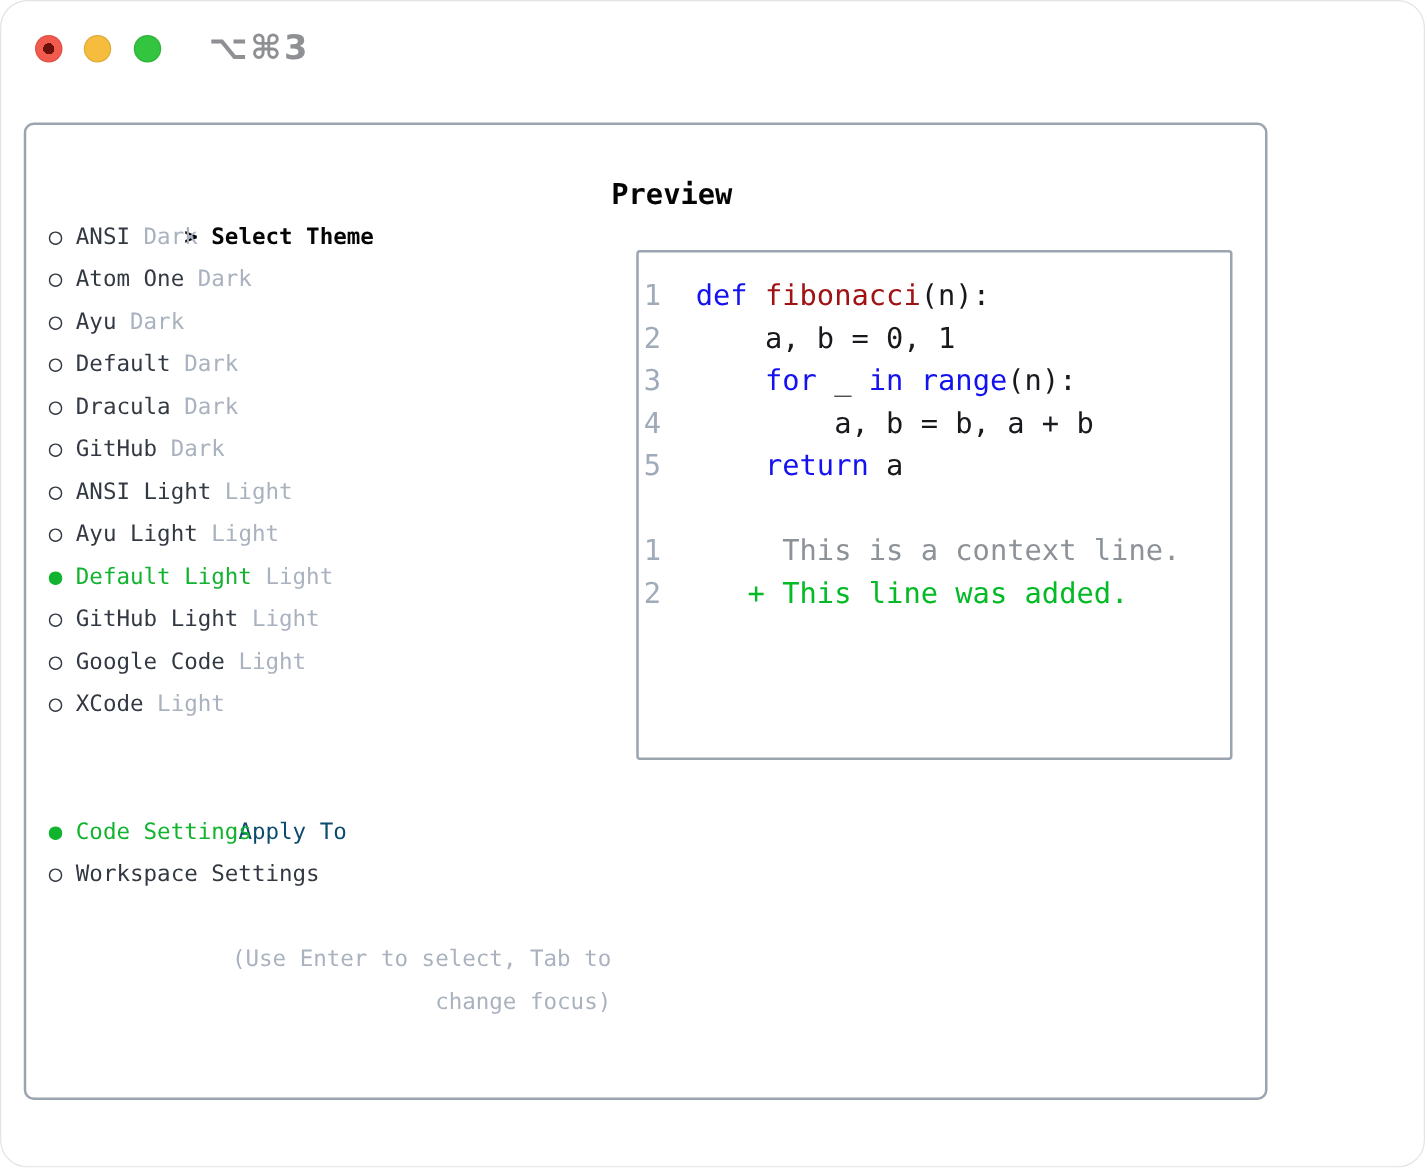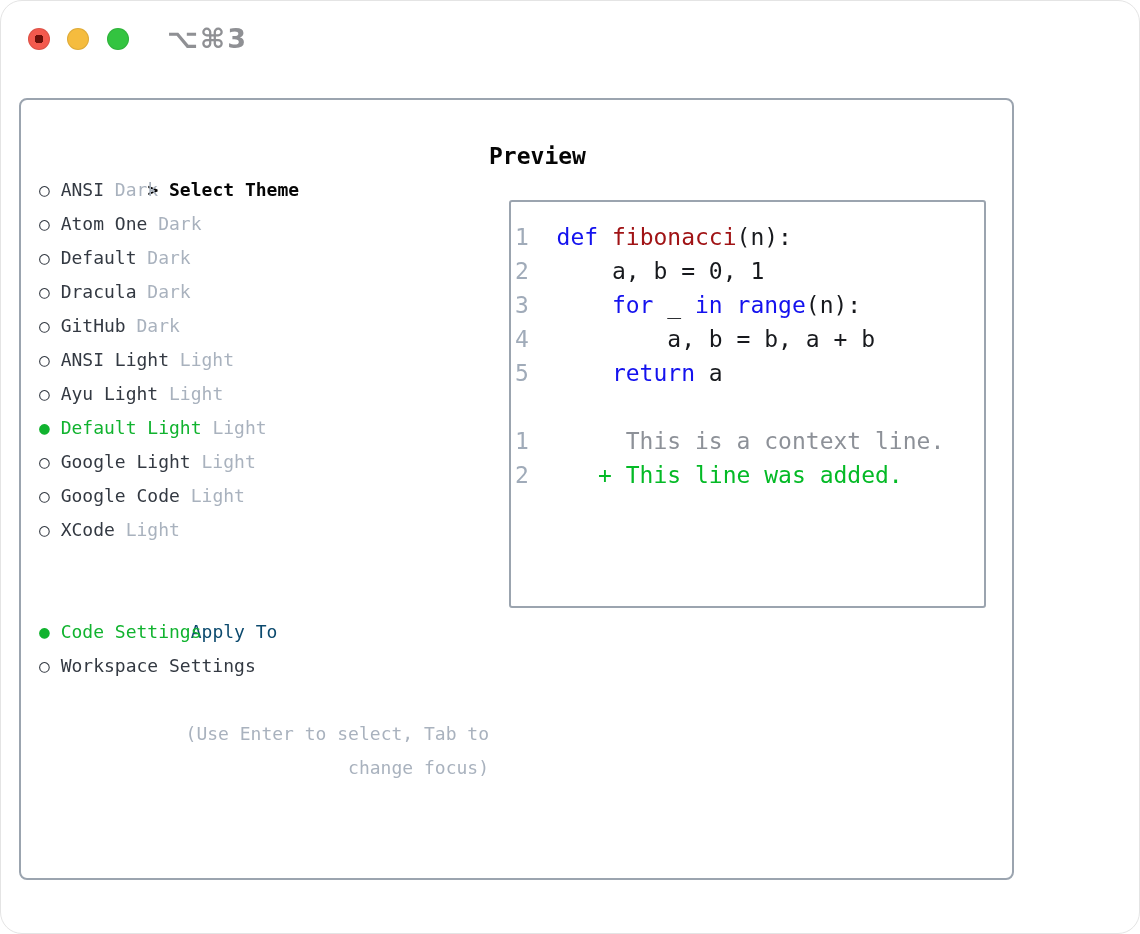--- a/index.html
+++ b/index.html
@@ -68,27 +68,28 @@
     <div class="panel-content">
 
       <div class="col-left">
         <div class="row">
           <span class="mark hdr">&gt;</span><span class="lbl hdr">Select Theme</span>
         </div>
 
         <div id="theme-list">
             <div class="row theme-row"><span class="mark">○</span><span class="lbl">ANSI</span><span class="tag">Dark</span></div>
             <div class="row theme-row"><span class="mark">○</span><span class="lbl">Atom One</span><span class="tag">Dark</span></div>
+            <div class="row theme-row"><span class="mark">○</span><span class="lbl">Ayu</span><span class="tag">Dark</span></div>
             <div class="row theme-row"><span class="mark">○</span><span class="lbl">Default</span><span class="tag">Dark</span></div>
             <div class="row theme-row"><span class="mark">○</span><span class="lbl">Dracula</span><span class="tag">Dark</span></div>
             <div class="row theme-row"><span class="mark">○</span><span class="lbl">GitHub</span><span class="tag">Dark</span></div>
             <div class="row theme-row"><span class="mark">○</span><span class="lbl">ANSI Light</span><span class="tag">Light</span></div>
             <div class="row theme-row"><span class="mark">○</span><span class="lbl">Ayu Light</span><span class="tag">Light</span></div>
             <div class="row theme-row selected"><span class="mark">●</span><span class="lbl">Default Light</span><span class="tag">Light</span></div>
-            <div class="row theme-row"><span class="mark">○</span><span class="lbl">Google Light</span><span class="tag">Light</span></div>
+            <div class="row theme-row"><span class="mark">○</span><span class="lbl">GitHub Light</span><span class="tag">Light</span></div>
             <div class="row theme-row"><span class="mark">○</span><span class="lbl">Google Code</span><span class="tag">Light</span></div>
             <div class="row theme-row"><span class="mark">○</span><span class="lbl">XCode</span><span class="tag">Light</span></div>
           </div>
 
         <div class="apply-section">
           <div class="row apply-hdr">
             <span class="lbl">Apply To</span>
           </div>
           <div id="apply-list">
               <div class="row apply-row selected"><span class="mark">●</span><span class="lbl">Code Settings</span></div>

